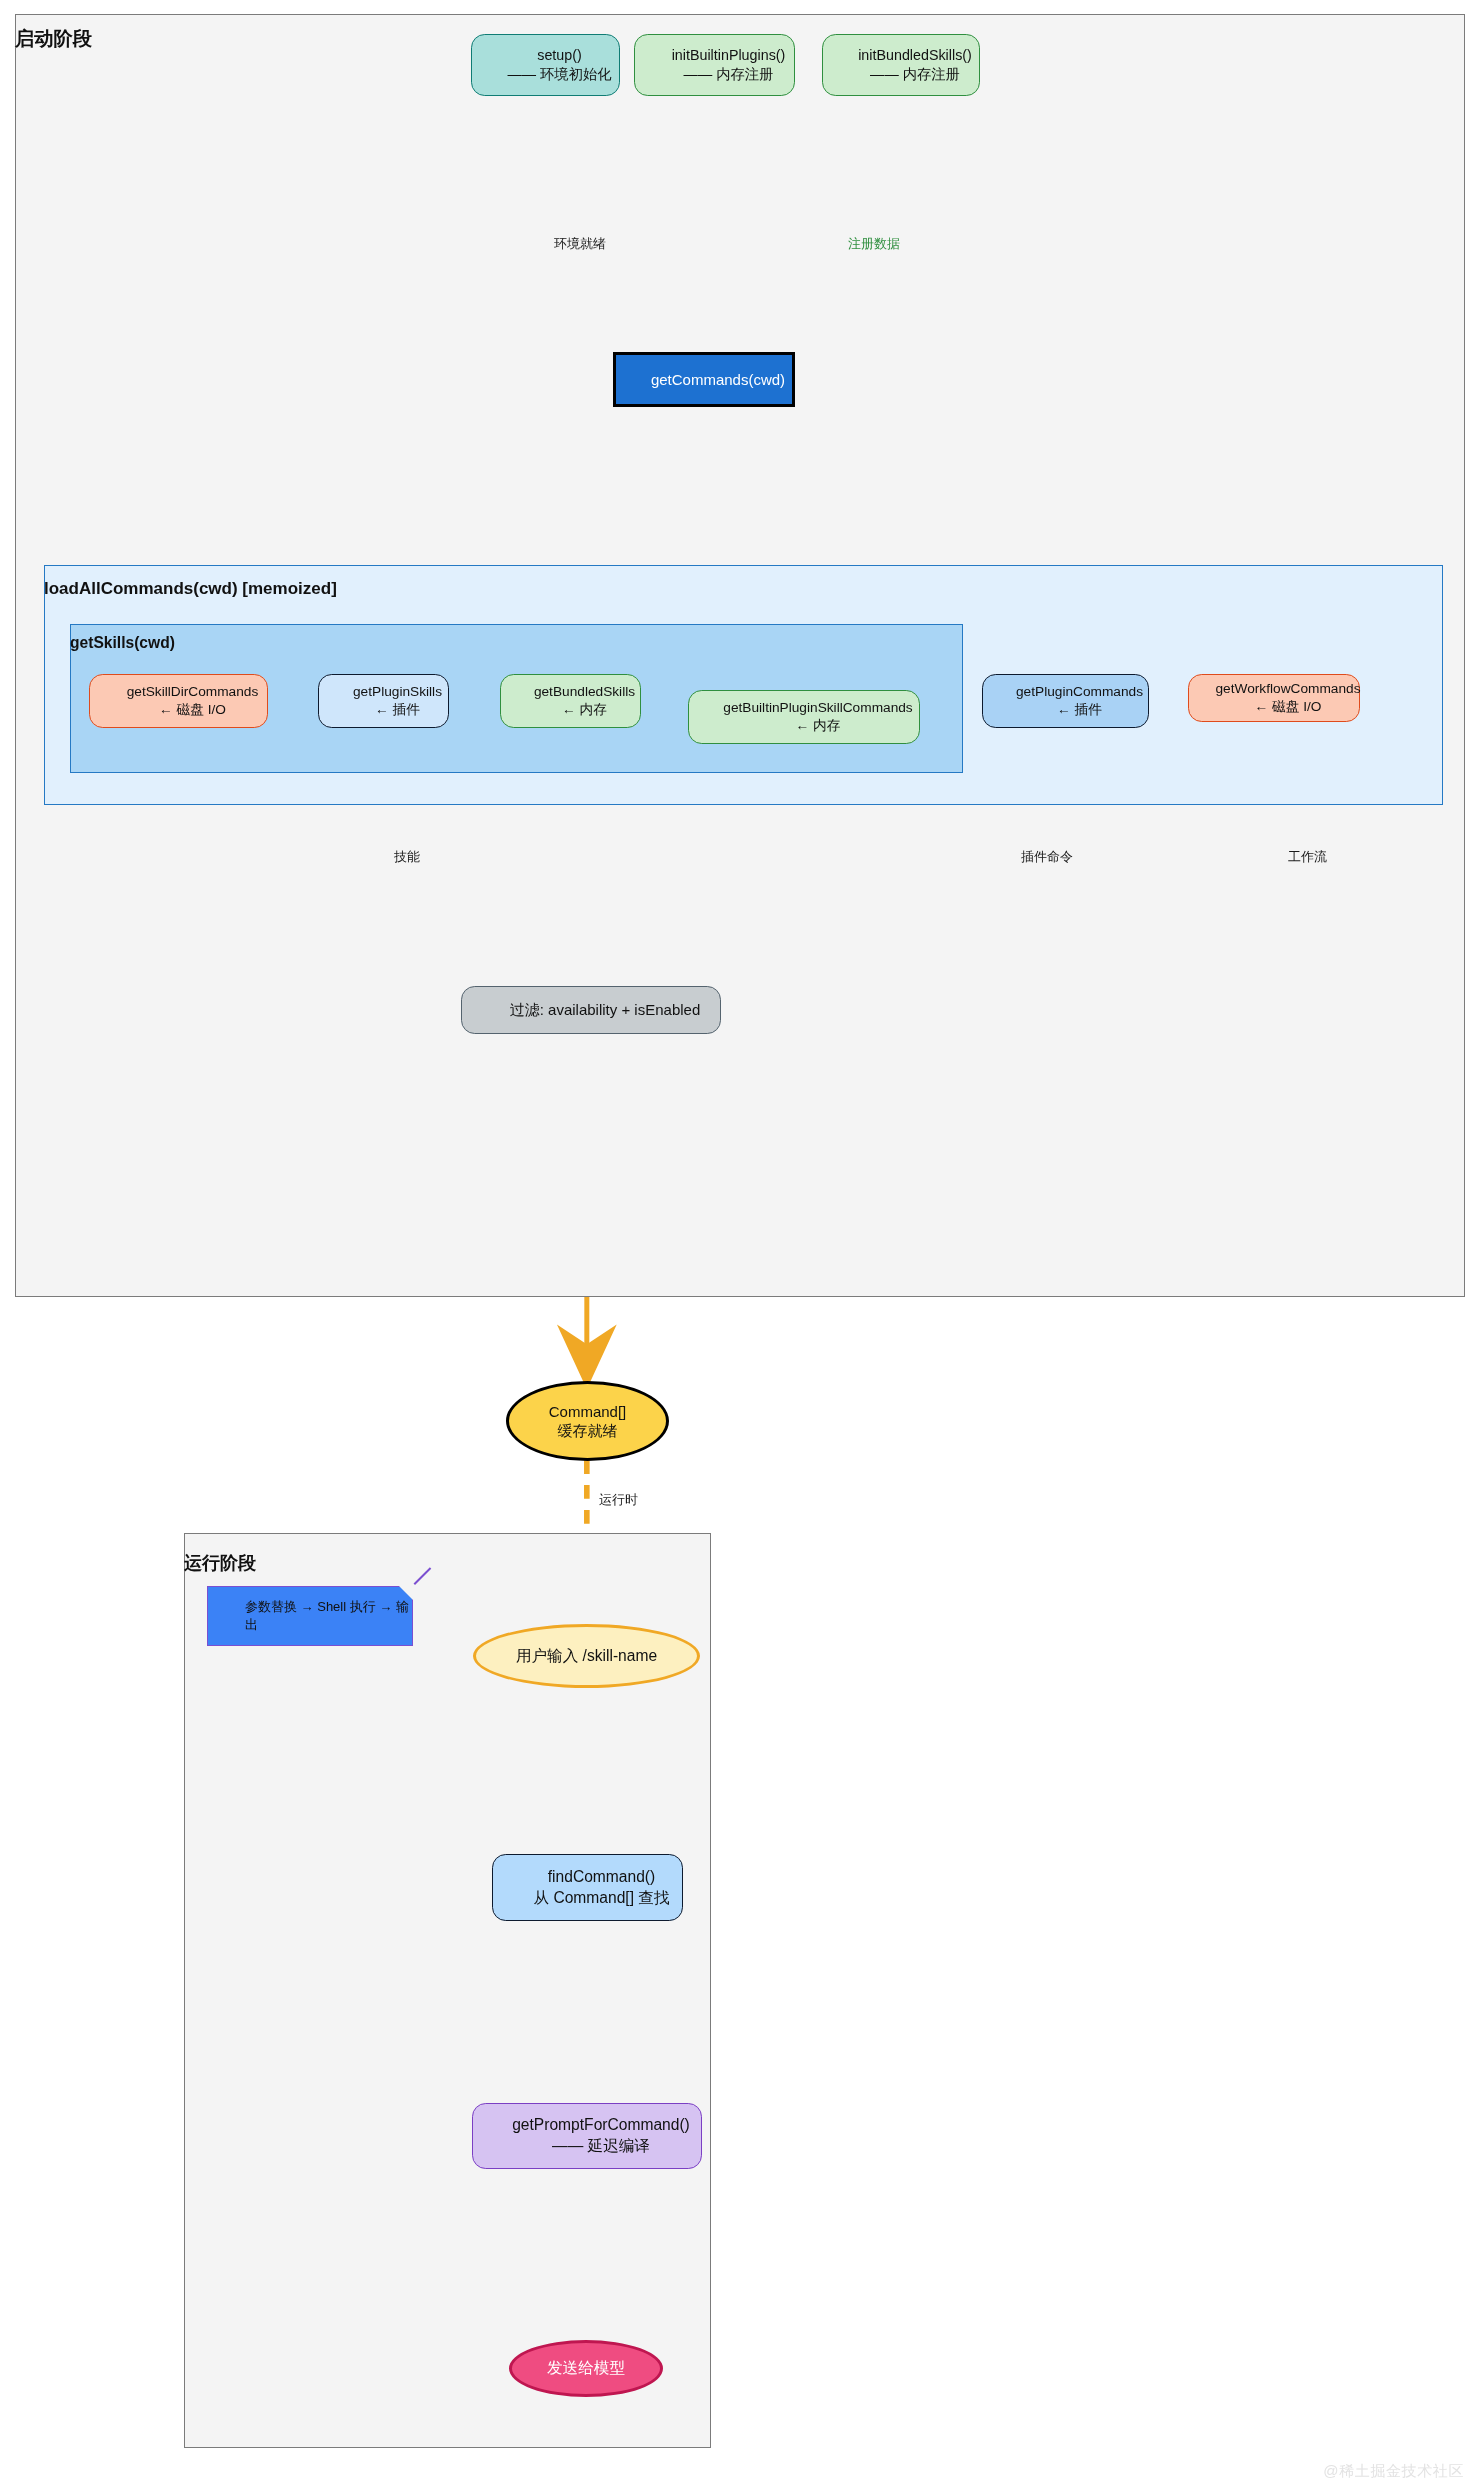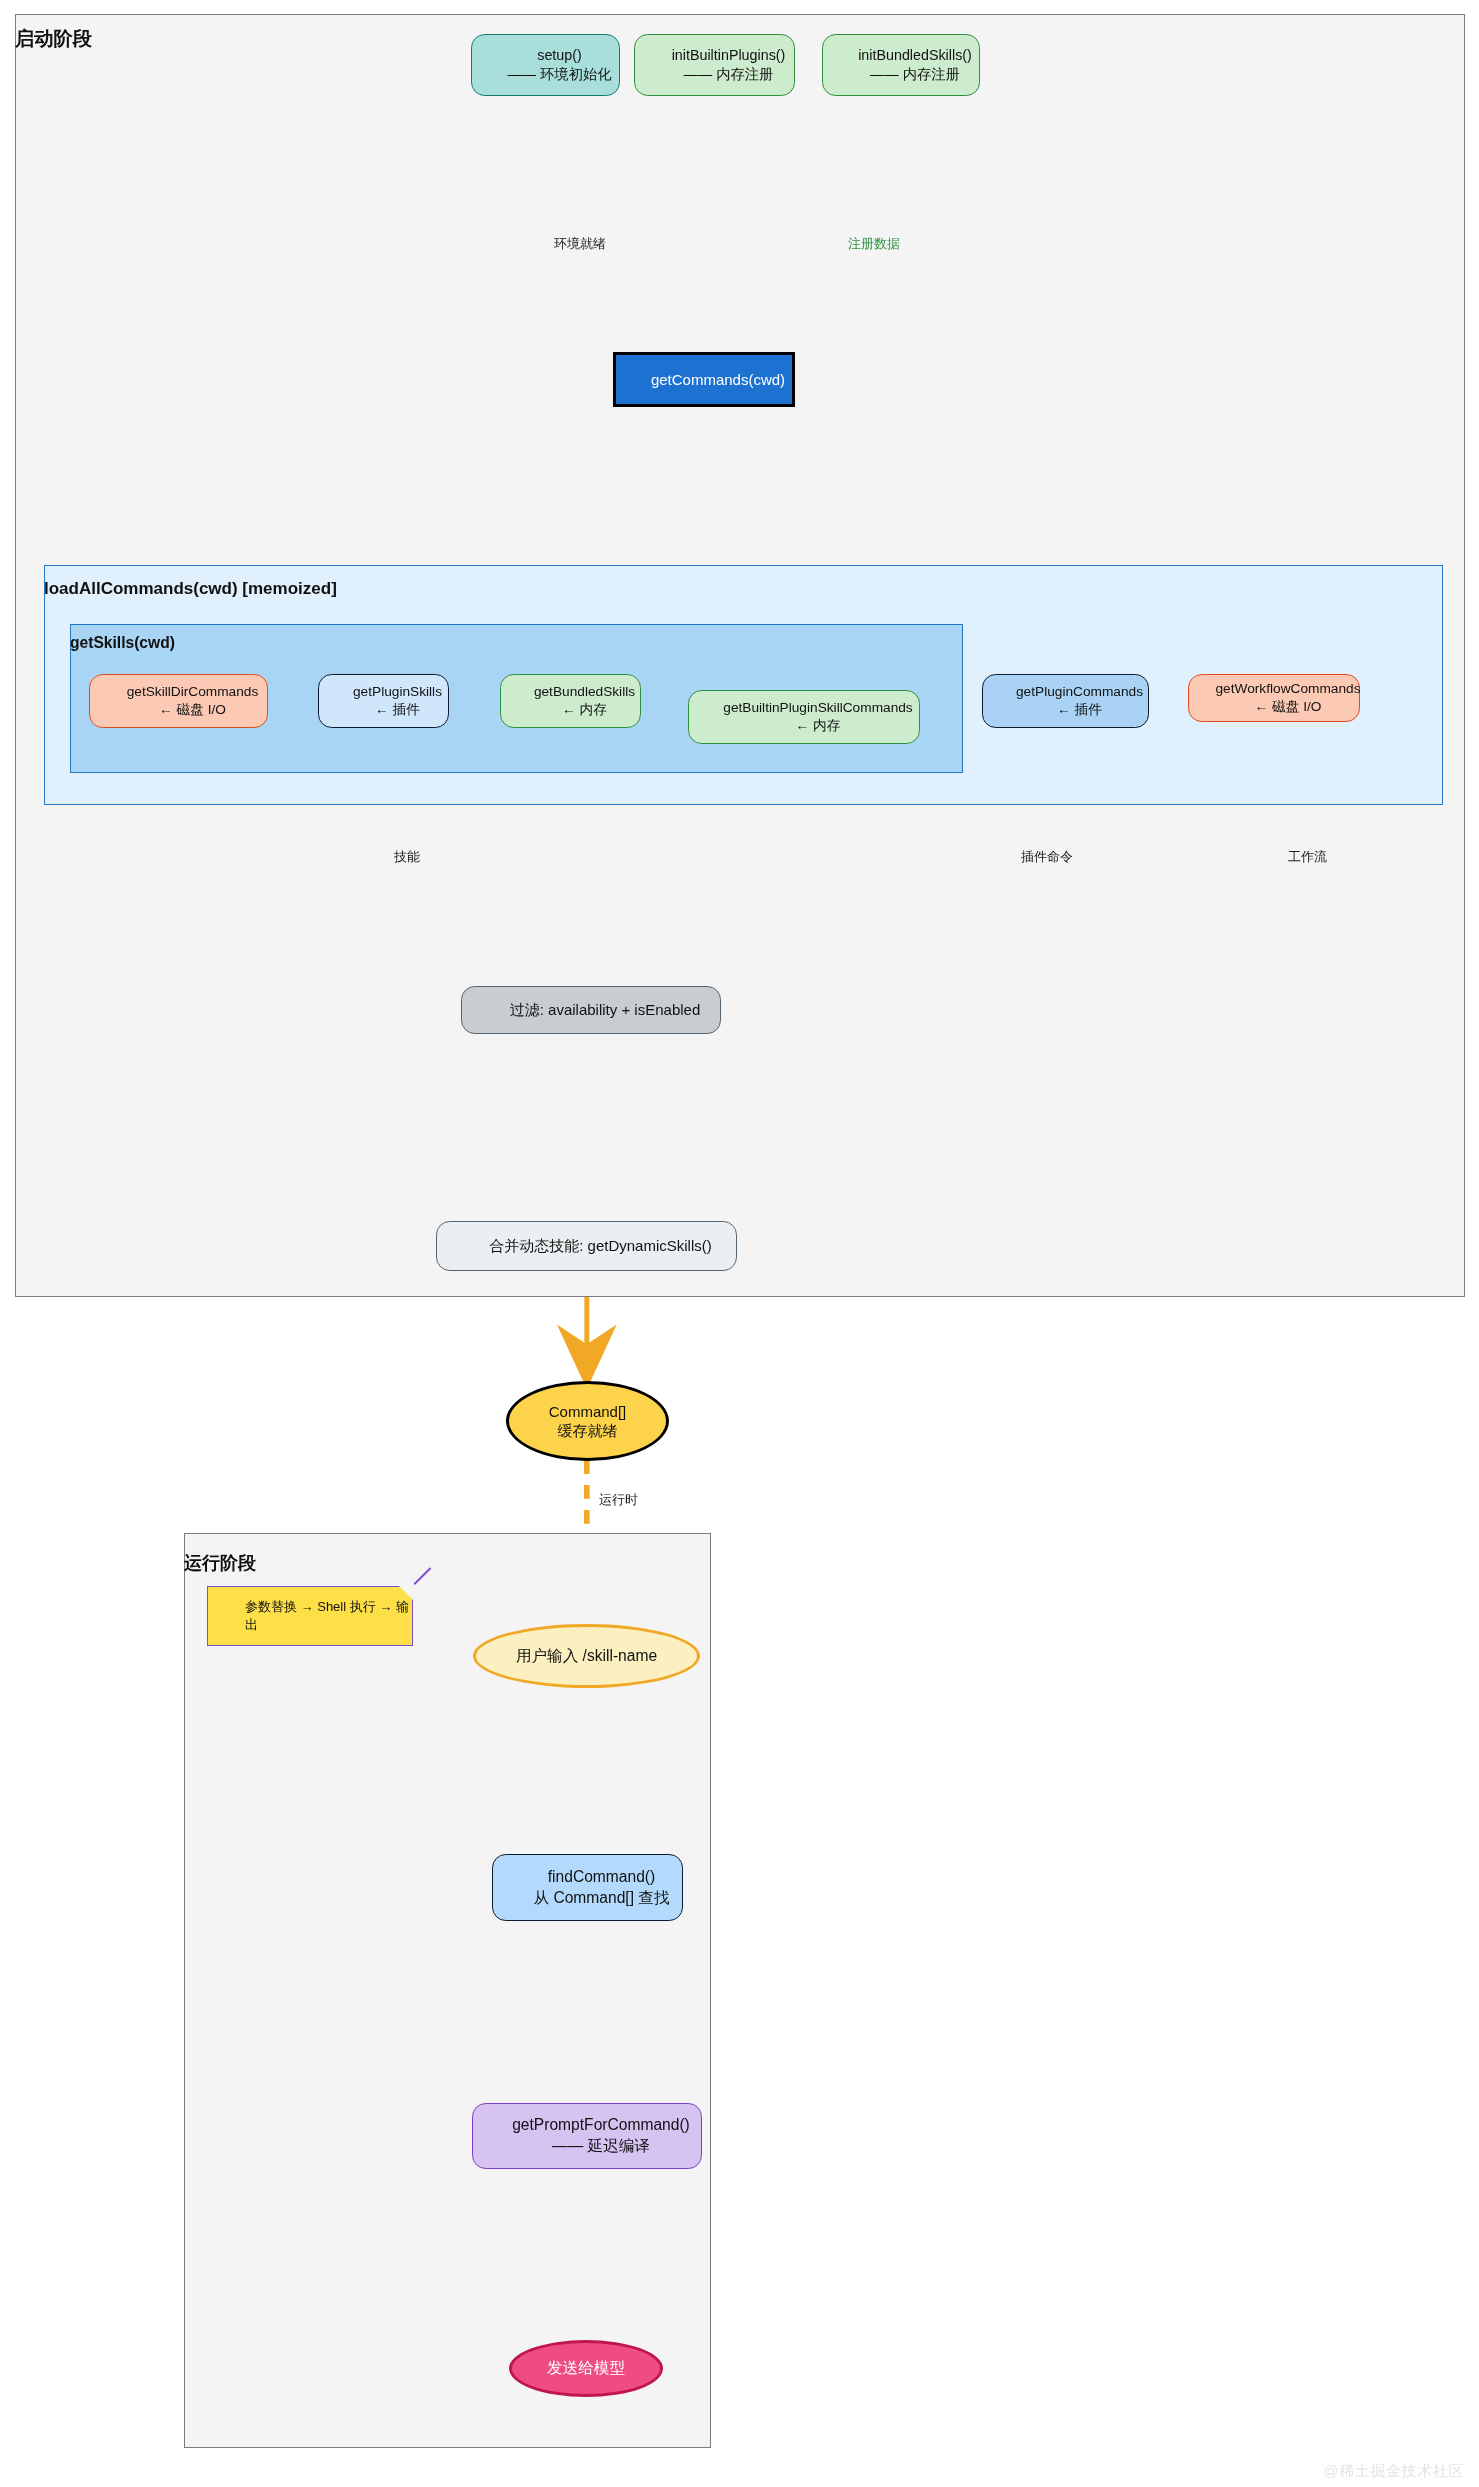--- a/index.html
+++ b/index.html
@@ -32,21 +32,21 @@
   .n-lblue  {background:#b3dafc;border:1.9px solid #0d1a2e;border-radius:13.7px;color:#111;}
   .n-purple {background:#d6c3f2;border:1.9px solid #7b3fc4;border-radius:13.7px;color:#111;}
 
   .ellipse{position:absolute;box-sizing:border-box;display:flex;flex-direction:column;
            align-items:center;justify-content:center;text-align:center;line-height:1.3;}
   .e-amber{background:#fcd34a;border:3.1px solid #000000;border-radius:50%;color:#111;}
   .e-lamber{background:#fdf0c0;border:3.7px solid #f0a825;border-radius:50%;color:#111;}
   .e-pink {background:#ef4c81;border:3.1px solid #bf1650;border-radius:50%;color:#ffffff;}
 
   
-  .note{position:absolute;box-sizing:border-box;background:#fde047;border:1.9px solid #7b4fd0;
+  .note{position:absolute;box-sizing:border-box;background:#3b82f6;border:1.9px solid #7b4fd0;
         display:flex;align-items:center;justify-content:center;color:#111;padding-left:37px;}
   .note .fold{position:absolute;right:-1.9px;top:-1.9px;width:0;height:0;
         border-left:16px solid transparent;border-top:16px solid #f4f4f4;}
   .note .foldline{position:absolute;right:-2.5px;top:-1.9px;width:23px;height:1.9px;
         background:#7b4fd0;transform-origin:right top;transform:rotate(135deg);}
 
   .elabel{position:absolute;white-space:nowrap;color:#1a1a1a;}
   .elabel.green{color:#2f8f3f;}
 
   .watermark{position:absolute;right:16px;bottom:6.2px;color:#e3e3e3;font-size:15px;
@@ -172,23 +172,20 @@
   </div>
 
   <div class="elabel" style="left:394px;top:848px;font-size:13px;">技能</div>
   <div class="elabel" style="left:1021px;top:848px;font-size:13px;">插件命令</div>
   <div class="elabel" style="left:1288px;top:848px;font-size:13px;">工作流</div>
 
   <div class="nodebox n-grey" style="left:461px;top:986px;width:260px;height:48px;font-size:15px;">
     <span class="l1">过滤: availability + isEnabled</span>
   </div>
 
-  <div class="nodebox n-pale" style="left:436px;top:1221px;width:301px;height:50px;font-size:15px;">
-    <span class="l1">合并动态技能: getDynamicSkills()</span>
-  </div>
 
   <div class="ellipse e-amber" style="left:506px;top:1381px;width:163px;height:80px;font-size:15px;">
     <span>Command[]</span>
     <span>缓存就绪</span>
   </div>
 
   <div class="elabel" style="left:599px;top:1491px;font-size:13px;">运行时</div>
 
   <div class="note" style="left:207px;top:1586px;width:206px;height:60px;font-size:13px;">
     <span>参数替换 → Shell 执行 → 输出</span>

